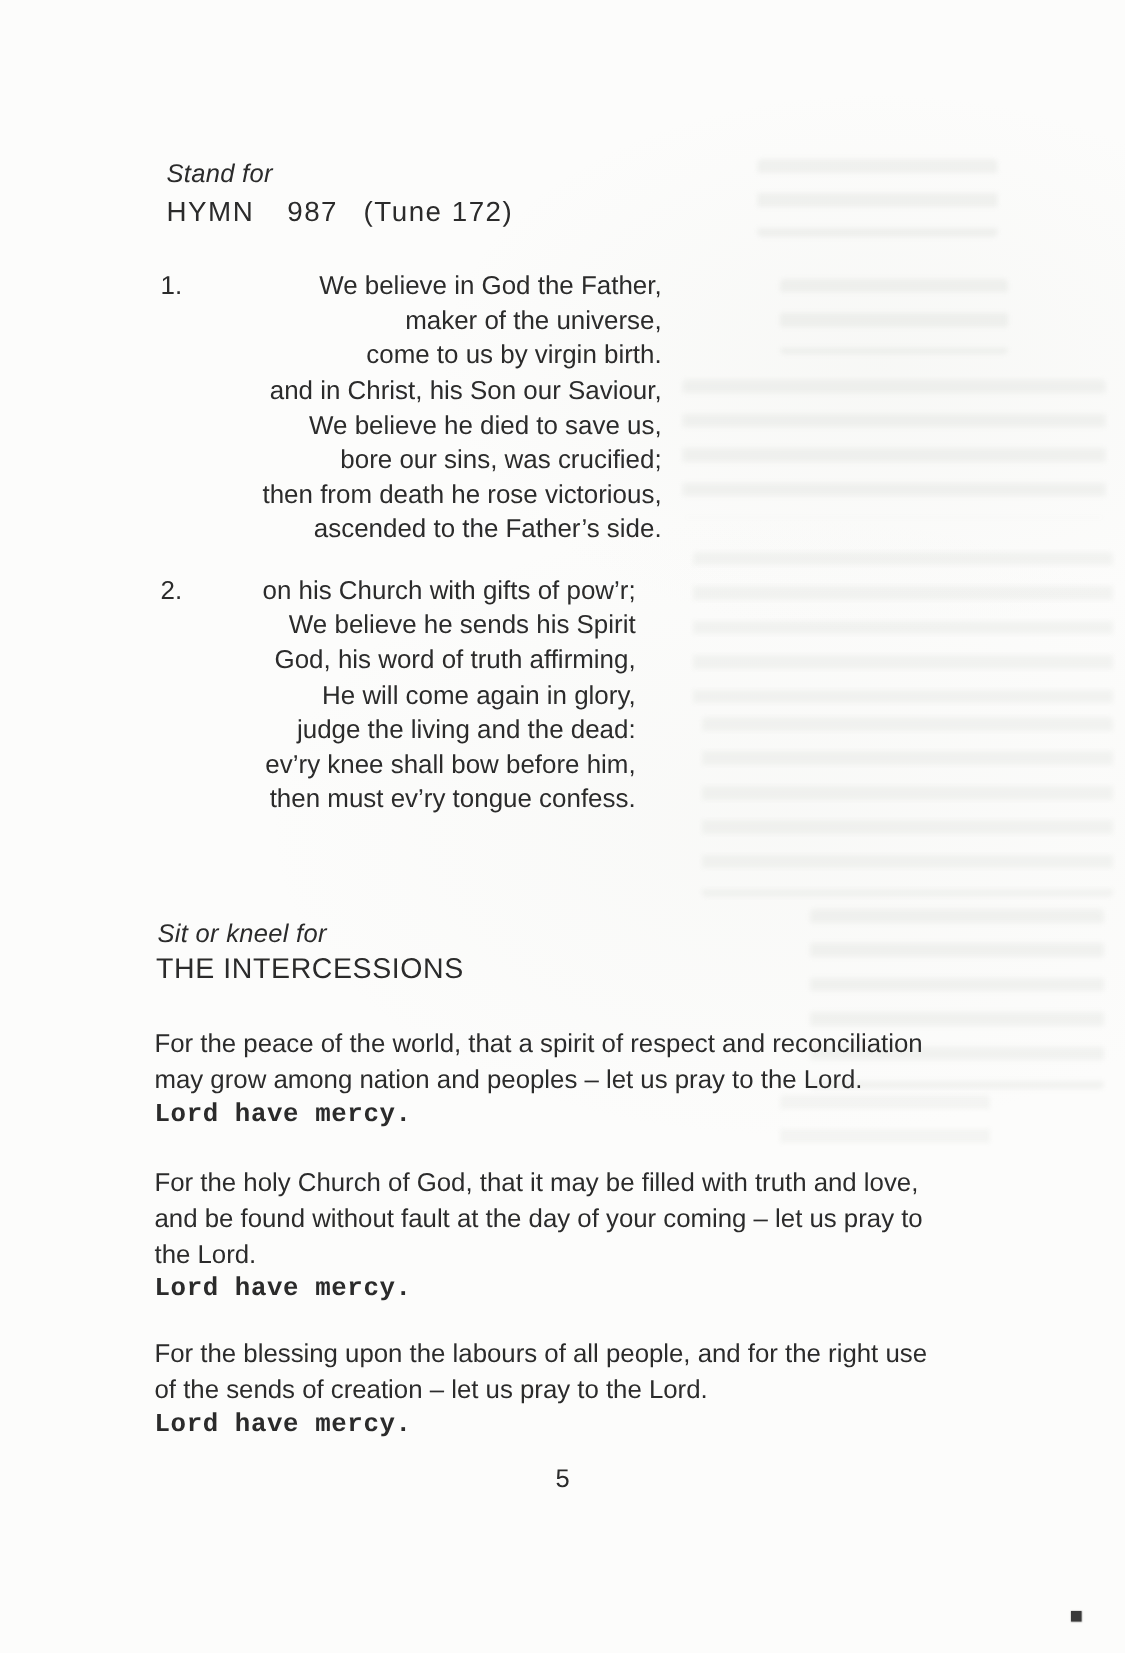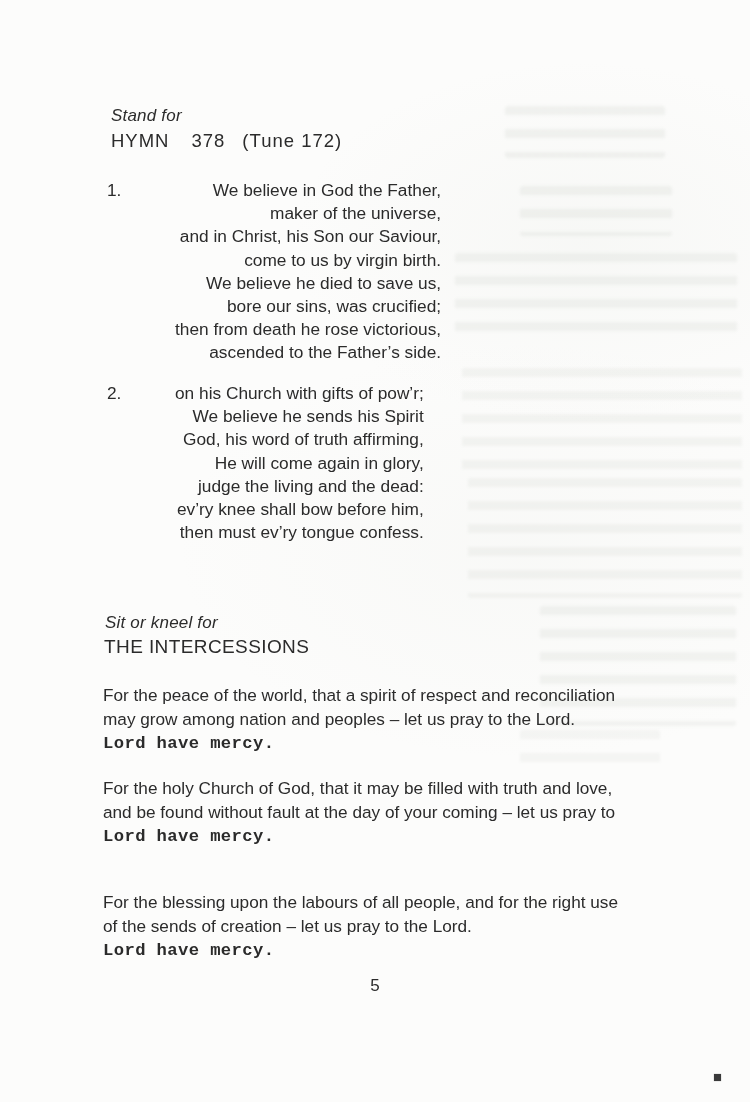--- a/index.html
+++ b/index.html
@@ -121,31 +121,31 @@
   <div class="ghost g2"></div>
   <div class="ghost g3"></div>
   <div class="ghost g4"></div>
   <div class="ghost g5"></div>
   <div class="ghost g6"></div>
   <div class="ghost g7"></div>
 
   <div class="rubric rubric-stand">Stand for</div>
 
   <div class="hymn-heading">
-    <span class="hymn-label">HYMN</span><span class="hymn-number">378</span><span class="hymn-tune">(Tune 172)</span>
+    <span class="hymn-label">HYMN</span><span class="hymn-number">987</span><span class="hymn-tune">(Tune 172)</span>
   </div>
 
   <div>
       <div class="verse verse-1">
         <span class="verse-number">1.</span>
         <div class="verse-lines">
           <div class="verse-line">We believe in God the Father,</div>
           <div class="verse-line">maker of the universe,</div>
+          <div class="verse-line">come to us by virgin birth.</div>
           <div class="verse-line">and in Christ, his Son our Saviour,</div>
-          <div class="verse-line">come to us by virgin birth.</div>
           <div class="verse-line">We believe he died to save us,</div>
           <div class="verse-line">bore our sins, was crucified;</div>
           <div class="verse-line">then from death he rose victorious,</div>
           <div class="verse-line">ascended to the Father’s side.</div>
         </div>
       </div>
       <div class="verse verse-2">
         <span class="verse-number">2.</span>
         <div class="verse-lines">
           <div class="verse-line">on his Church with gifts of pow’r;</div>
@@ -165,20 +165,21 @@
 
   <div>
       <div class="petition petition-1">
         <div class="petition-line">For the peace of the world, that a spirit of respect and reconciliation</div>
         <div class="petition-line">may grow among nation and peoples – let us pray to the Lord.</div>
         <div class="petition-response">Lord have mercy.</div>
       </div>
       <div class="petition petition-2">
         <div class="petition-line">For the holy Church of God, that it may be filled with truth and love,</div>
         <div class="petition-line">and be found without fault at the day of your coming – let us pray to</div>
+        <div class="petition-line">the Lord.</div>
         <div class="petition-response">Lord have mercy.</div>
       </div>
       <div class="petition petition-3">
         <div class="petition-line">For the blessing upon the labours of all people, and for the right use</div>
         <div class="petition-line">of the sends of creation – let us pray to the Lord.</div>
         <div class="petition-response">Lord have mercy.</div>
       </div>
     </div>
 
   <div class="page-number">5</div>

